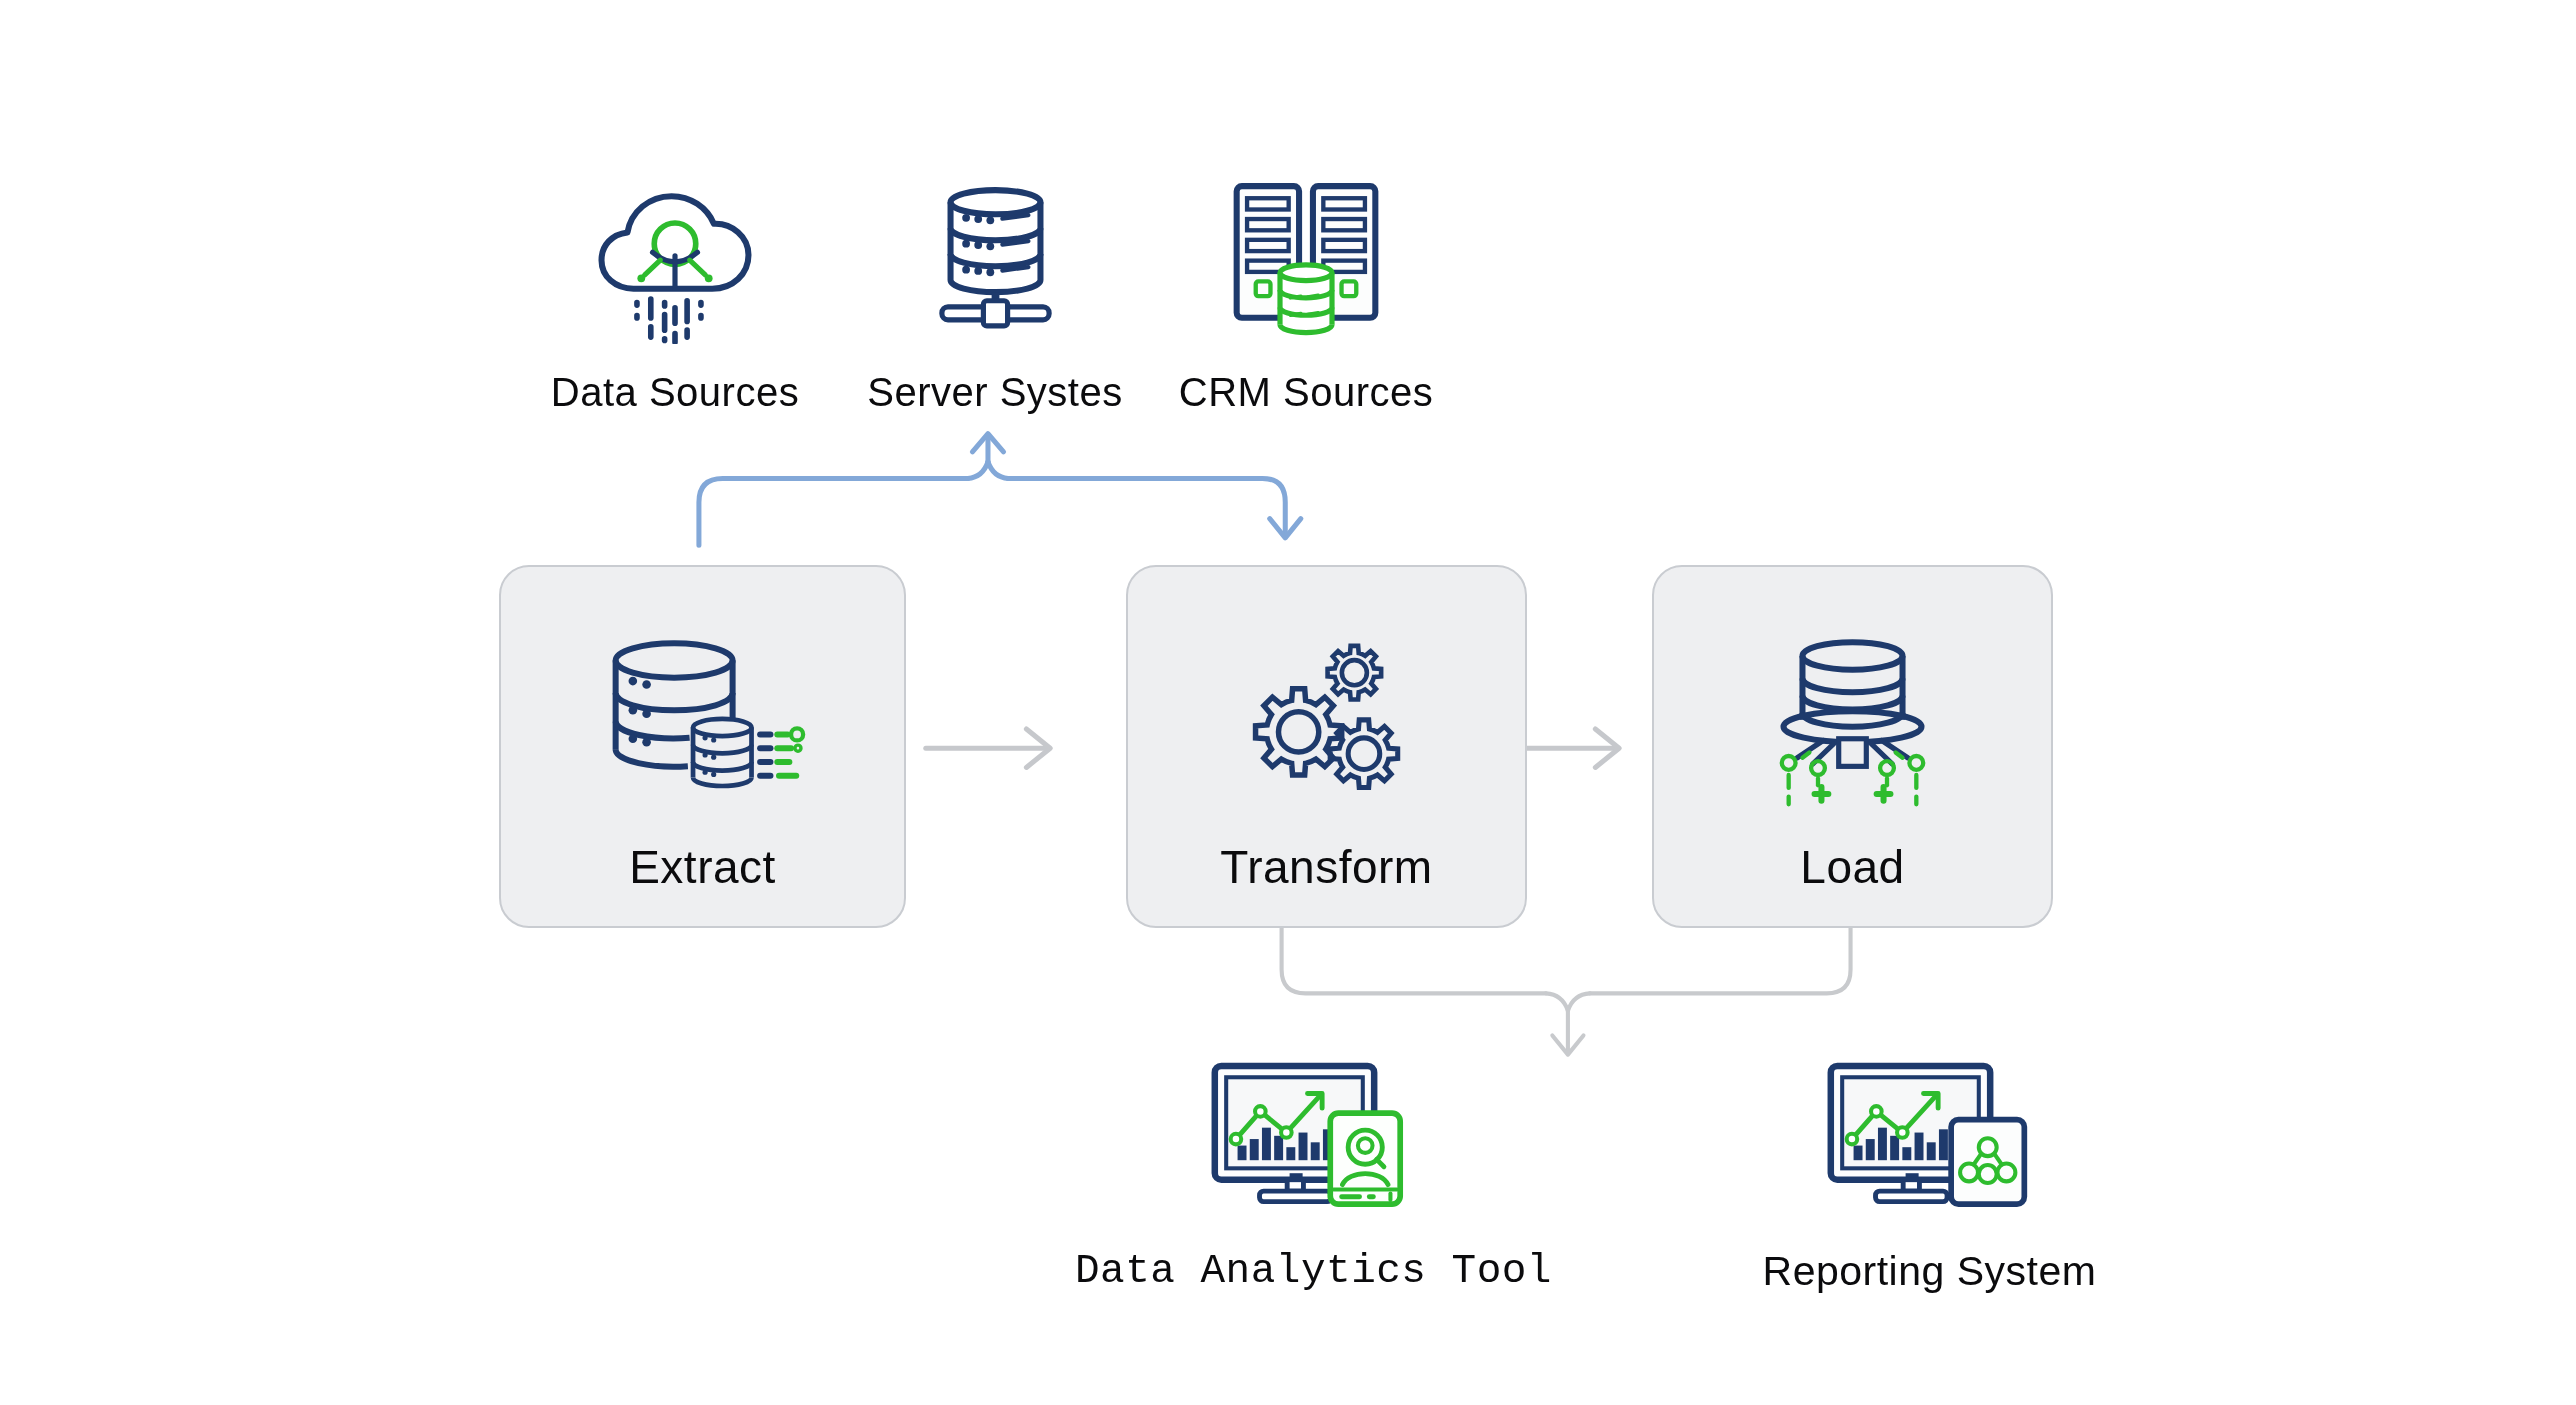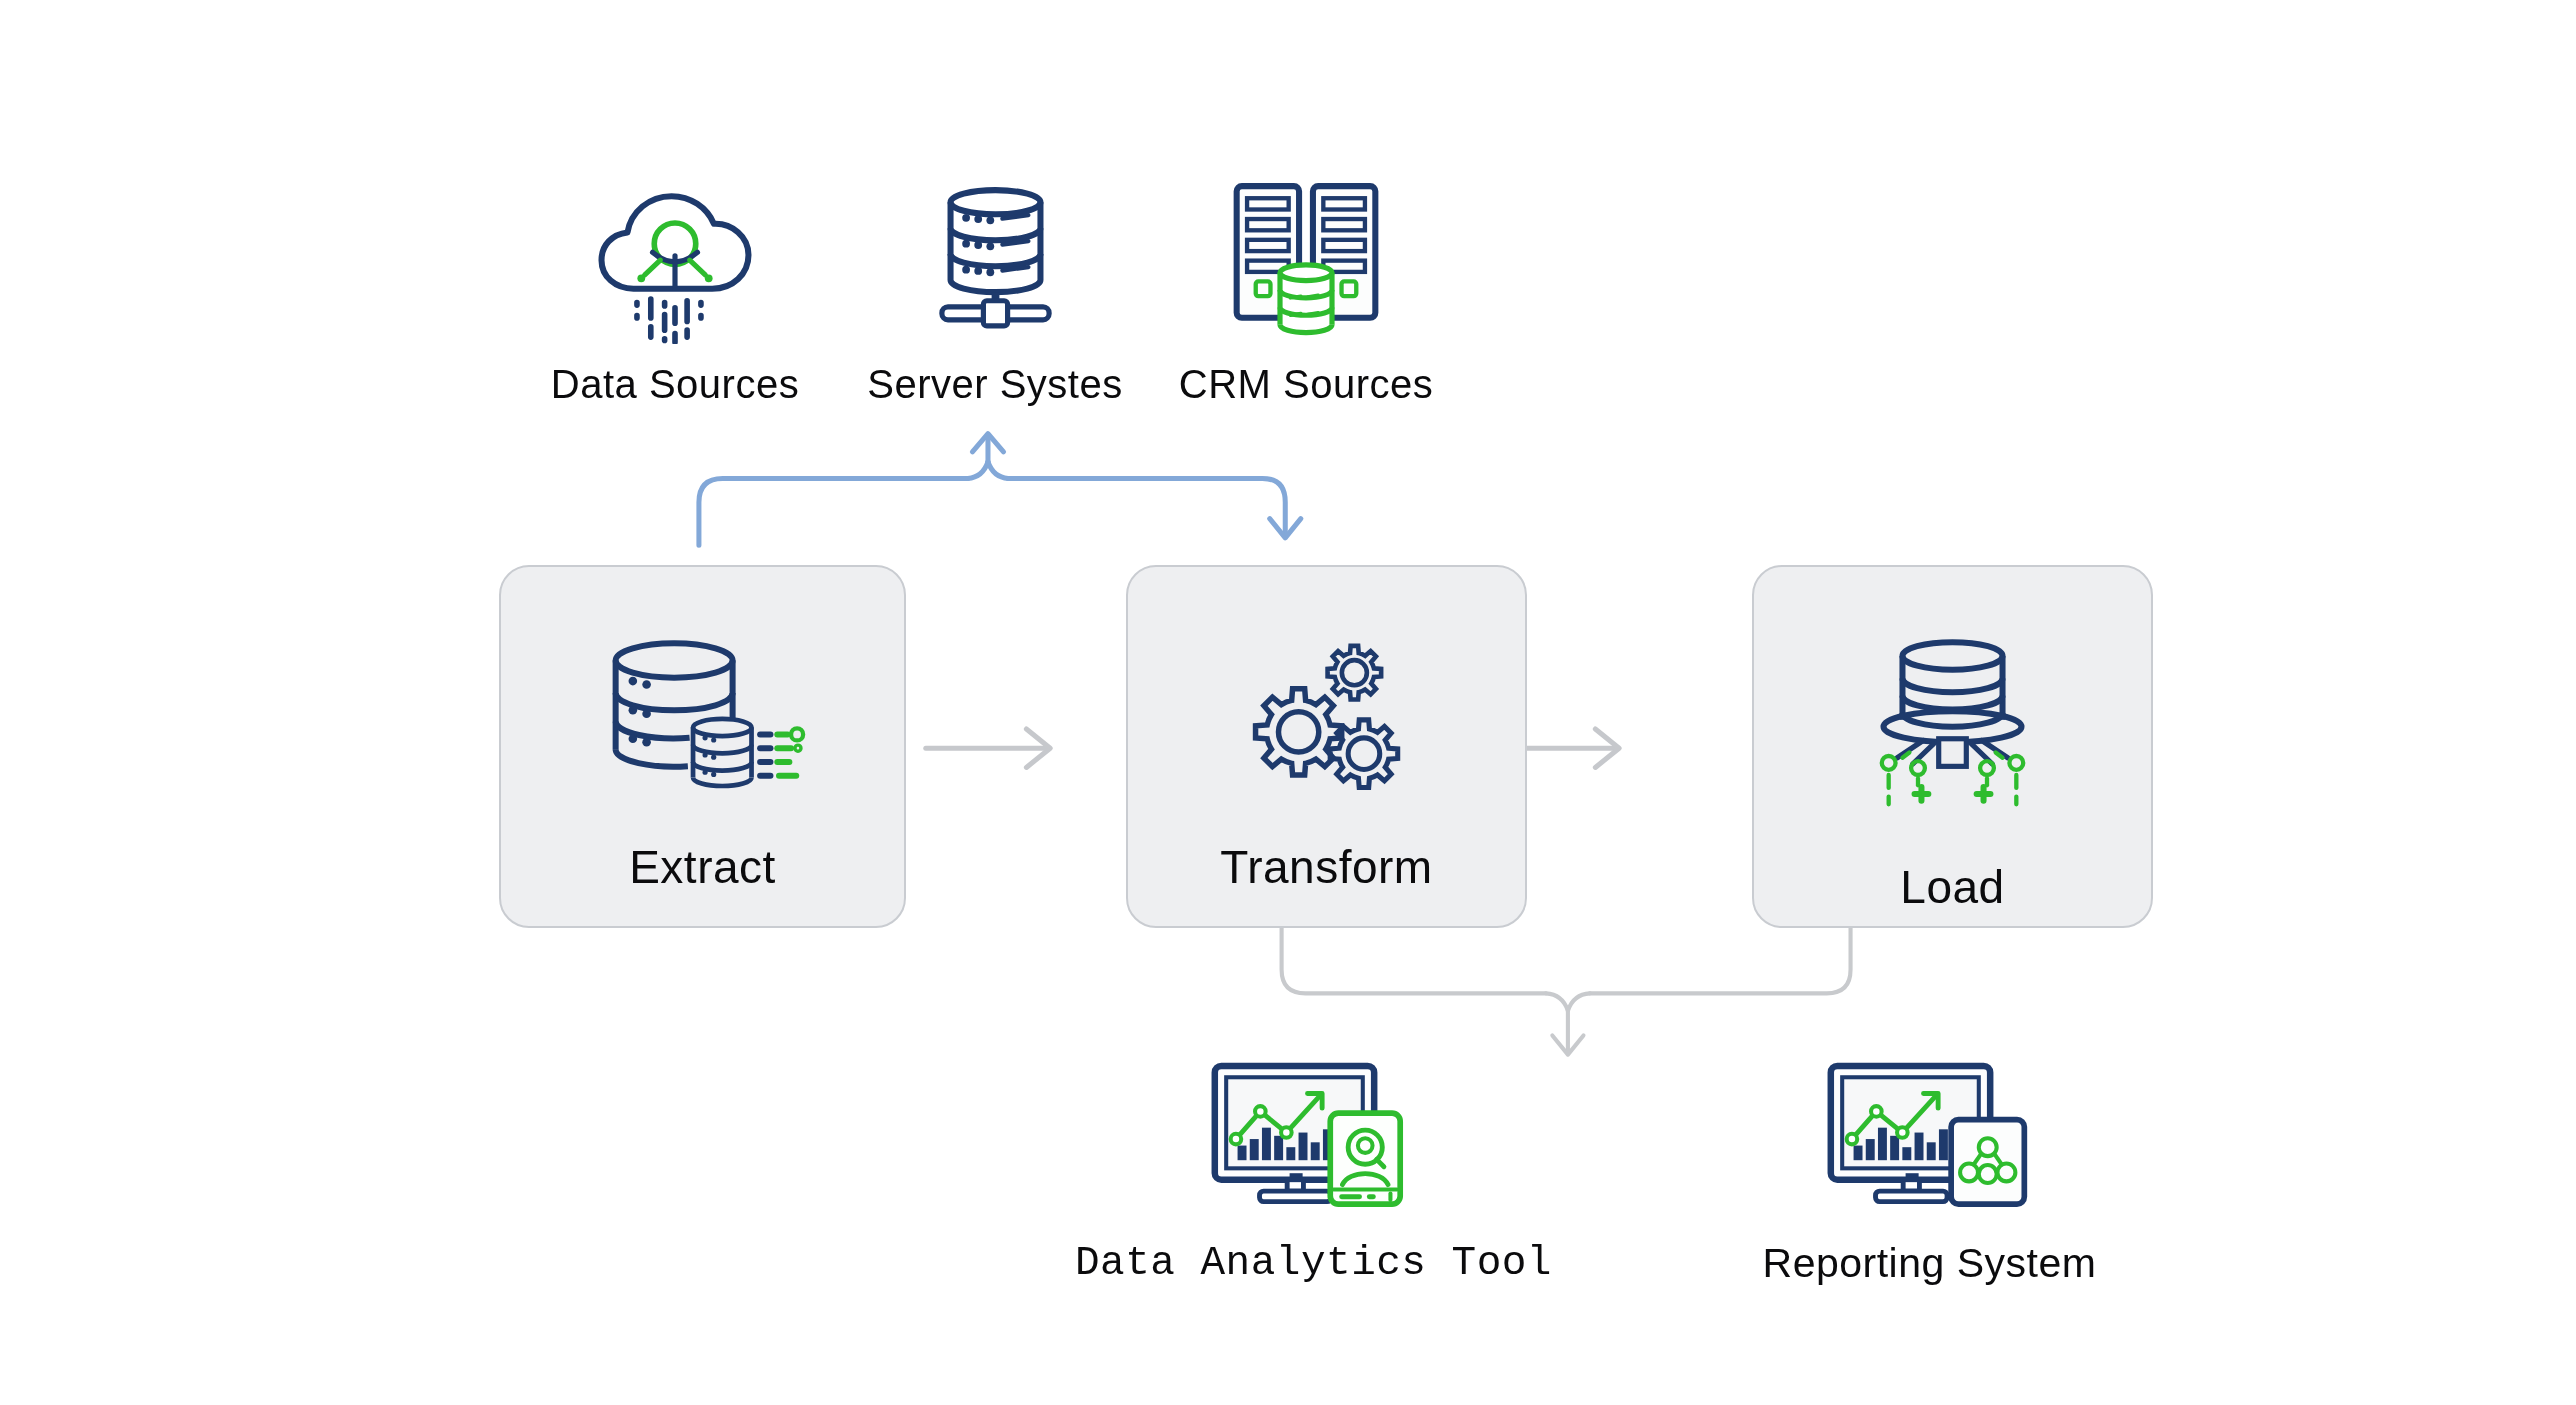--- a/index.html
+++ b/index.html
@@ -1,18 +1,18 @@
 <!DOCTYPE html>
 <html style="font-size:14.6px"><head>
 <meta charset="utf-8">
 <style>
   html,body{margin:0;padding:0;background:#ffffff;}
   body{width:2576px;height:1405px;position:relative;overflow:hidden;
        font-family:"Liberation Sans",sans-serif;color:#0b0b0d;}
-  .col{position:absolute;display:flex;flex-direction:column;align-items:center;}
+  .col{position:absolute;display:flex;flex-direction:column;align-items:center;gap:8px;}
   .icon-slot{display:flex;align-items:flex-end;justify-content:center;}
   .src-label{font-size:40px;font-weight:400;color:#0b0b0d;margin-top:18.3px;white-space:nowrap;letter-spacing:0.5px;}
   .out-label{font-size:41px;font-weight:400;color:#0b0b0d;margin-top:18.3px;white-space:nowrap;letter-spacing:0.5px;}
   .stage-box{position:absolute;top:565px;height:359px;background:#eeeff1;
              border:2.7px solid #c9ccd1;border-radius:30px;
              display:flex;flex-direction:column;align-items:center;}
   .stage-icon-slot{height:212px;margin-top:48px;display:flex;align-items:center;justify-content:center;}
   .stage-label{font-size:46px;font-weight:400;color:#0b0b0d;margin-top:12.8px;white-space:nowrap;letter-spacing:0.5px;}
   svg{display:block;}
   .overlay{position:absolute;left:0;top:0;pointer-events:none;}
@@ -216,21 +216,21 @@
   <div class="stage-icon-slot">
     <svg width="209" height="196" viewBox="0 0 240 225" fill="none">
       <use href="#gear8" transform="translate(88,125) scale(1.85)" stroke="#1e3a6c" stroke-width="3.4"></use>
       <use href="#gear8" transform="translate(152,57) scale(1.15)" stroke="#1e3a6c" stroke-width="4.6"></use>
       <use href="#gear8" transform="translate(163,150) scale(1.45)" stroke="#1e3a6c" stroke-width="4.0"></use>
     </svg>
   </div>
   <div class="stage-label">Transform</div>
 </div>
 
-<div class="stage-box" style="left:1752px;width:397px;gap:20px;">
+<div class="stage-box" style="left:1652px;width:397px;">
   <div class="stage-icon-slot">
     <svg width="207" height="183" viewBox="0 0 240 212" fill="none">
       <g stroke="#1e3a6c" stroke-width="7">
         <ellipse cx="120" cy="30" rx="58" ry="16"></ellipse>
         <path d="M62 30 V 104"></path>
           <path d="M178 30 V 104"></path>
         <path d="M62 56 A58 16 0 0 0 178 56"></path>
         <path d="M62 76 A58 16 0 0 0 178 76"></path>
         <path d="M62 96 A58 16 0 0 0 178 96"></path>
         <ellipse cx="120" cy="112" rx="80" ry="18"></ellipse>

